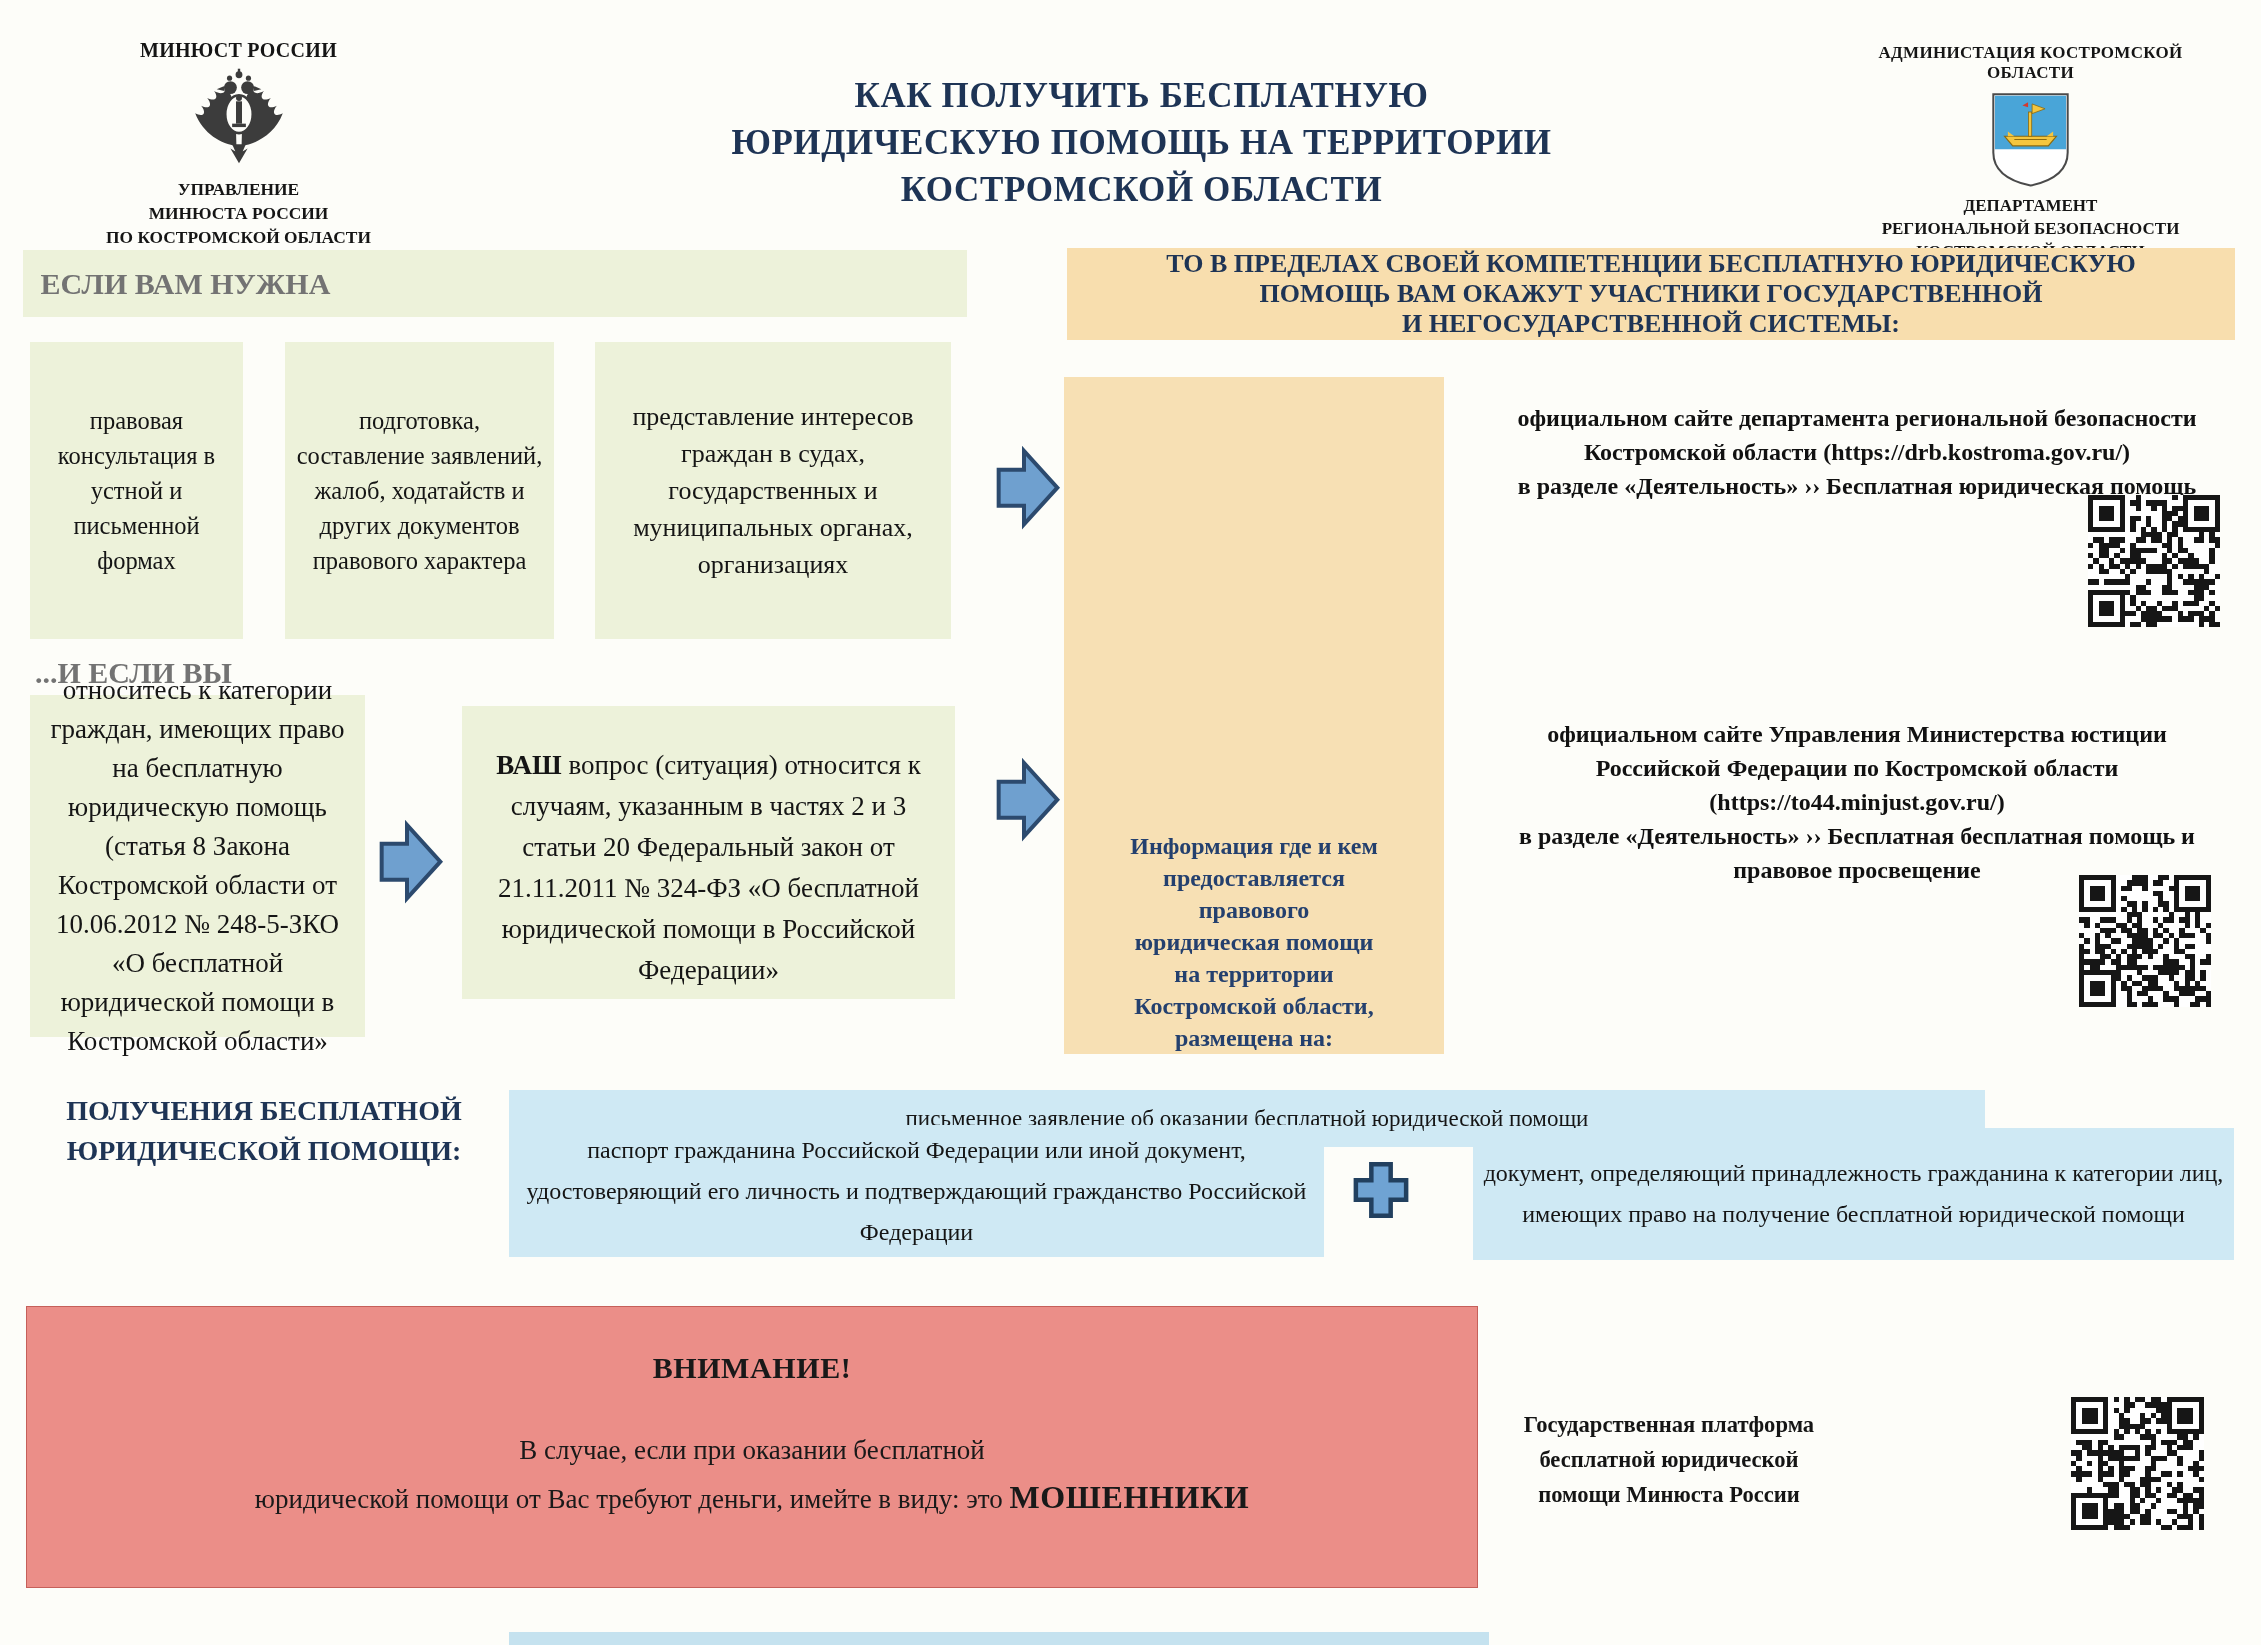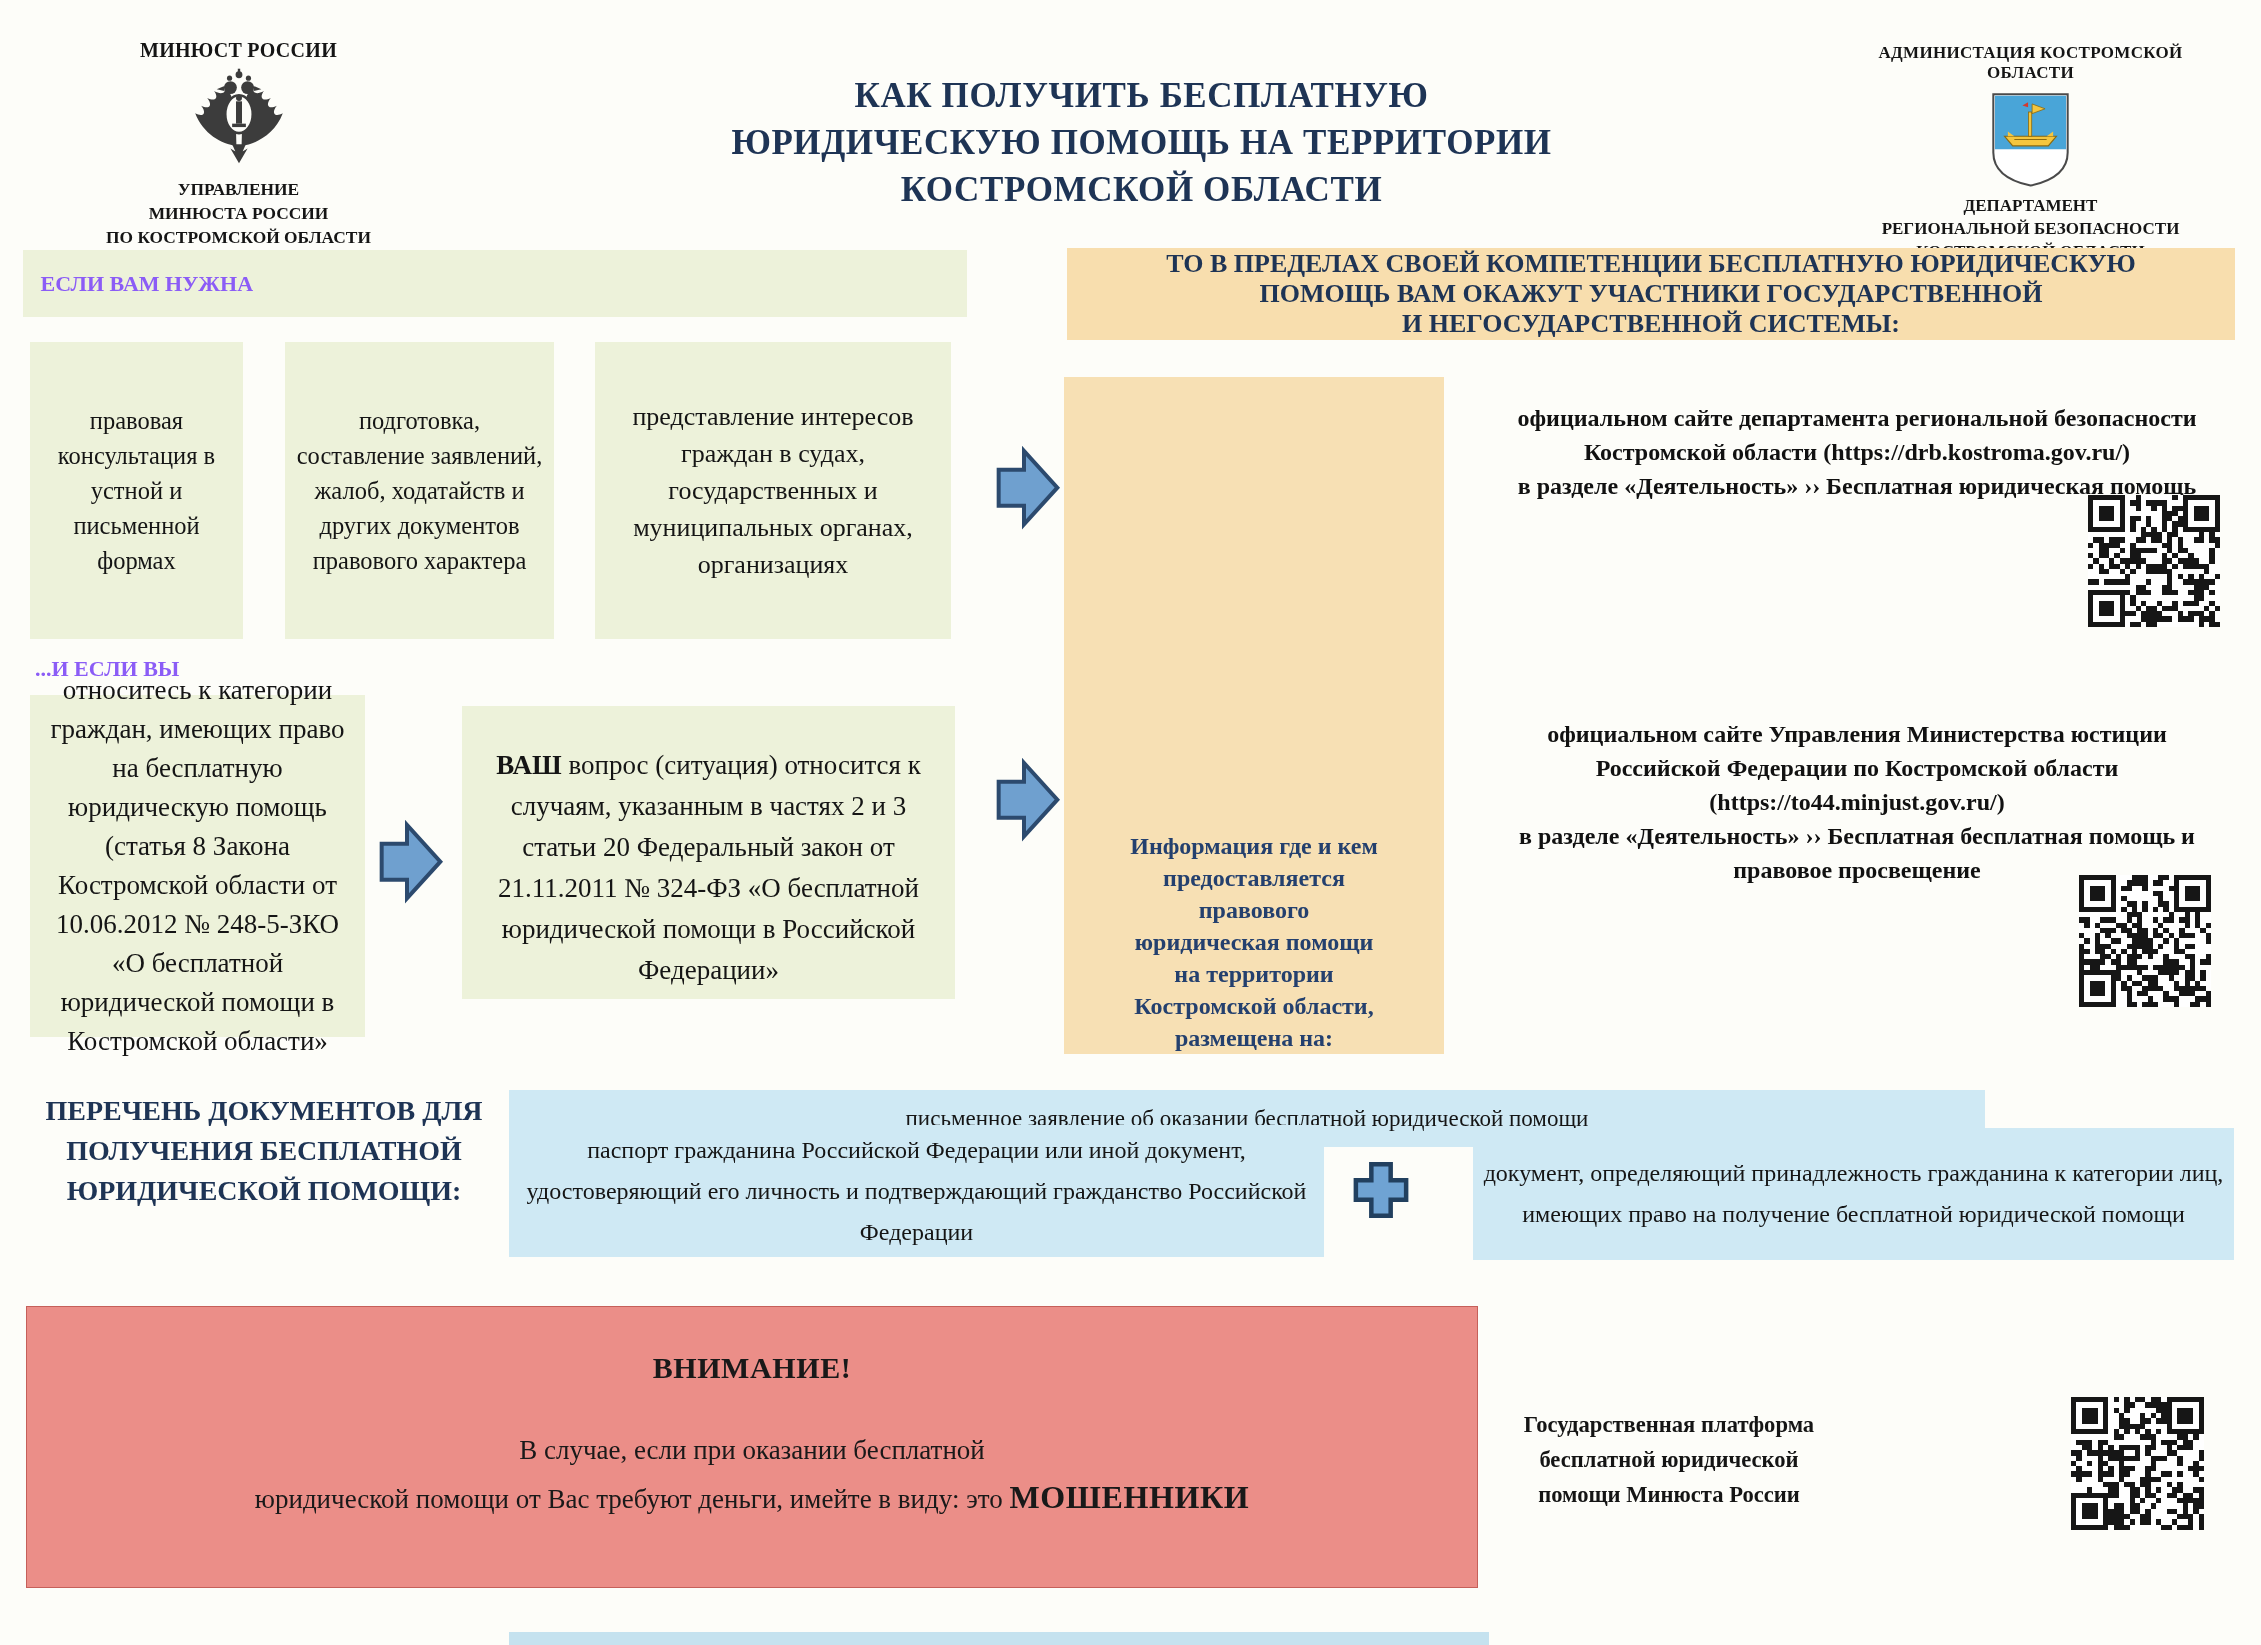--- a/index.html
+++ b/index.html
@@ -20,21 +20,21 @@
   .org-sub{font-weight:bold;font-size:17.4px;line-height:24px;margin-top:6.4px;}
   .main-title{font-weight:bold;font-size:35px;line-height:47px;letter-spacing:0.6px;color:#1e3455;text-align:center;}
 
   
   .green{background:#edf2da;}
   .orange-h{background:#f8deae;}
   .orange-b{background:#f7e0b4;justify-content:flex-end;}
   .blue{background:#cfe9f4;}
   .green-box{display:flex;align-items:center;justify-content:center;text-align:center;
              font-size:24.5px;line-height:35px;padding:0 10.3px;}
-  .section-h{font-weight:bold;font-size:22px;color:#8b5cf6;}
+  .section-h{font-weight:bold;font-size:30px;color:#737373;}
 
   .src{font-weight:bold;font-size:24px;line-height:34px;text-align:center;color:#111;}
   .docs-txt{font-size:24px;line-height:41px;text-align:center;}
 
   .qr{background:#fff;}
   .qr svg{width:100%;height:100%;display:block;}
 
   .attn{background:#eb8e88;border:1.9px solid rgba(150,40,35,.45);text-align:center;color:#191919;margin-top:30px;}
   .attn-title{font-weight:bold;font-size:30px;letter-spacing:0.6px;margin-top:44px;}
   .attn-line1{font-size:27px;margin-top:50px;}
@@ -806,21 +806,20 @@
       <rect x="6" y="19" width="1" height="1" fill="#161616"></rect>
       <rect x="6" y="20" width="1" height="1" fill="#161616"></rect>
       <rect x="6" y="21" width="1" height="1" fill="#161616"></rect>
       <rect x="6" y="22" width="1" height="1" fill="#161616"></rect>
       <rect x="6" y="23" width="1" height="1" fill="#161616"></rect>
       <rect x="6" y="24" width="1" height="1" fill="#161616"></rect>
     </svg>
 </div>
 
 <div class="abs center" style="left:35px;top:1091px;width:458px;font-weight:bold;font-size:28px;line-height:40px;color:#1e3455;">
-  <div>ПЕРЕЧЕНЬ ДОКУМЕНТОВ ДЛЯ</div>
   <div>ПОЛУЧЕНИЯ БЕСПЛАТНОЙ</div>
   <div>ЮРИДИЧЕСКОЙ ПОМОЩИ:</div>
 </div>
 
 <div class="abs blue flexc" style="left:509px;top:1054px;width:1476px;height:57px;font-size:23px;margin-top:36px;">письменное заявление об оказании бесплатной юридической помощи</div>
 
 <div class="abs blue flexc docs-txt" style="left:509px;top:1125px;width:815px;height:132px;">паспорт гражданина Российской Федерации или иной документ, удостоверяющий его личность и подтверждающий гражданство Российской Федерации</div>
 
 <svg class="abs" viewBox="0 0 90 92" style="left:1352px;top:1160px;width:58px;height:60px;">
   <polygon points="30,6 60,6 60,31 84,31 84,61 60,61 60,86 30,86 30,61 6,61 6,31 30,31" fill="#6fa3d3" stroke="#22405f" stroke-width="7"></polygon>

